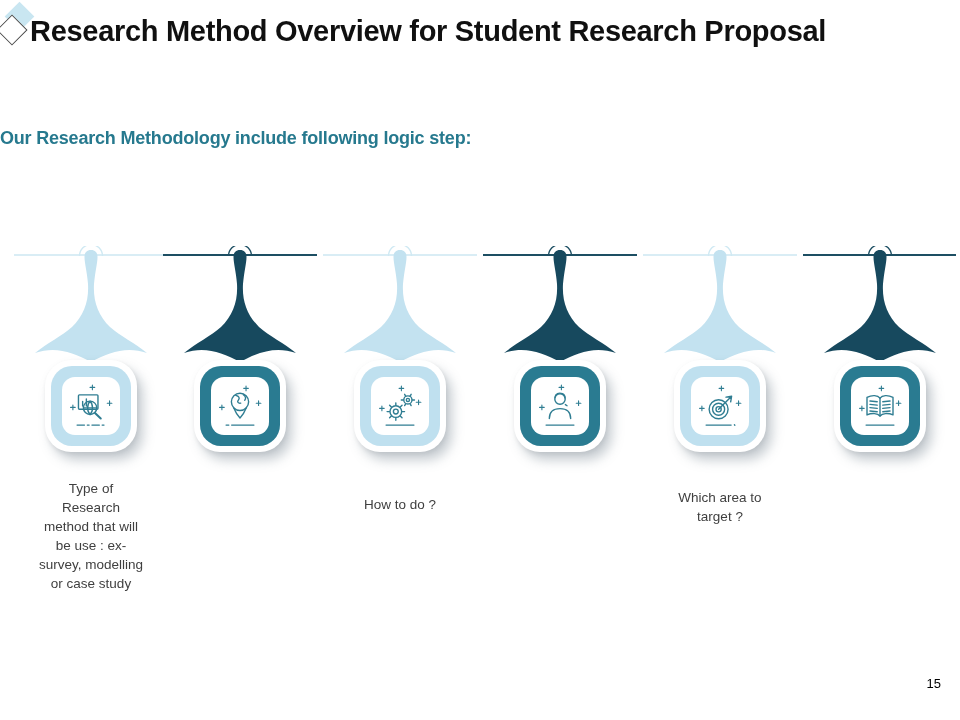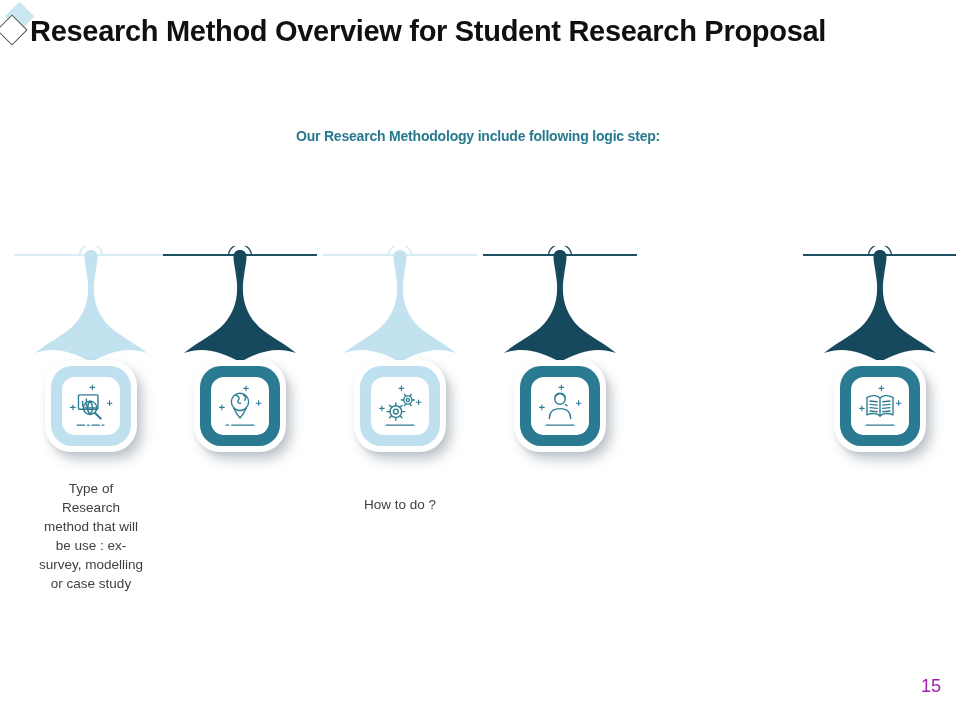--- a/index.html
+++ b/index.html
@@ -26,22 +26,22 @@
   .diamond-outline{
     position:absolute;left:1px;top:19px;width:20px;height:20px;
     background:#fff;border:1px solid #4a4a4a;transform:rotate(45deg);z-index:2;
   }
   .title{
     position:absolute;left:30px;top:15px;z-index:3;
     font-size:29px;font-weight:800;color:var(--title-c);
     letter-spacing:-0.3px;white-space:nowrap;
   }
   .subtitle{
-    position:absolute;left:0;right:0;top:128px;text-align:center;
-    font-size:14px;font-weight:700;color:var(--subtitle-c);letter-spacing:-0.2px;
+    position:absolute;left:0;right:0;top:128px;
+    font-size:18px;font-weight:700;color:var(--subtitle-c);letter-spacing:-0.2px;
   }
   
   .steps{position:absolute;inset:0;}
   .cell{position:absolute;top:0;width:160px;height:720px;}
   .c1{left:11px}.c2{left:160px}.c3{left:320px}.c4{left:480px}.c5{left:640px}.c6{left:800px}
   .seg{position:absolute;top:254px;left:3px;right:3px;height:2px;}
   .light .seg{background:var(--light-line);}
   .dark  .seg{background:#1d4f63;}
   .funnel{position:absolute;left:0;top:246px;width:160px;height:130px;z-index:2;}
   .funnel .arc{fill:none;stroke-width:1.4;}
@@ -67,21 +67,21 @@
   .ic .ul{stroke-width:1.4;}
   .ic .ul.dash{stroke-dasharray:8 3 2 3;}
   .ic .thick{stroke-width:2.2;}
   .caption{
     position:absolute;left:5px;width:150px;top:488px;text-align:center;
     font-size:13.5px;line-height:19px;color:var(--caption-c);white-space:pre-line;
   }
   .c1 .caption{top:479px;}
   .c3 .caption,.c4 .caption{top:495px;}
   .page-number{
-    position:absolute;right:15px;top:676px;font-size:18px;color:#a21caf;text-align:right;
+    position:absolute;right:15px;top:676px;font-size:13px;color:#000000;text-align:right;
   }
 </style>
 </head>
 <body>
 
 <div class="slide">
 
   <div class="diamond-blue"></div>
   <div class="diamond-outline"></div>
 
@@ -180,20 +180,43 @@
               <path d="M22.6,19 C22.8,14.8 27,13.2 30.5,14.8 C32.5,15.7 33.5,17.3 33.4,19.3"></path>
               <path d="M16.5,41.5 C16.5,33.8 21.8,30.8 28,30.8 C34.2,30.8 39.5,33.8 39.5,41.5"></path>
               <path d="M33.8,26.5 l1.8,1.2"></path>
               <path class="ul" d="M13,48.5 H43"></path>
             </svg>
           </div>
         </div>
       </div>
     </div>
 
+    <div class="cell c5 light">
+      <div class="seg"></div>
+      <svg class="funnel" viewBox="0 0 160 130">
+        <path class="arc" d="M68.5,10 A11.5,11.5 0 0 1 91.5,10"></path>
+        <path class="drop" d="M80,4 C75.5,4 73.5,7 73.5,11 C73.5,17 76,26 77,38 C78,55 73,69 61,81 C51,90 36,97 24,107 C44,100 62,106 80,116 C98,106 116,100 136,107 C124,97 109,90 99,81 C87,69 82,55 83,38 C84,26 86.5,17 86.5,11 C86.5,7 84.5,4 80,4 Z"></path>
+      </svg>
+      <div class="box">
+        <div class="box-mid">
+          <div class="box-inner">
+            <svg class="ic" viewBox="0 0 56 56">
+              <path class="sp" d="M29.5,6.5 v5 M27,9 h5 M8.5,28 v5 M6,30.5 h5 M48,22.5 v5 M45.5,25 h5"></path>
+              <circle cx="26.5" cy="31.5" r="10.2"></circle>
+              <circle cx="26.5" cy="31.5" r="6.5"></circle>
+              <circle cx="26.5" cy="31.5" r="2.8"></circle>
+              <path d="M26.5,31.5 L40.5,17.5 M40.5,17.5 l-6,1 M40.5,17.5 l-1,6"></path>
+              <path class="ul" d="M13,48.5 H40 M43.5,48.2 l0.5,0.5"></path>
+            </svg>
+          </div>
+        </div>
+      </div>
+      <div class="caption">Which area to
+target ?</div>
+    </div>
 
     <div class="cell c6 dark">
       <div class="seg"></div>
       <svg class="funnel" viewBox="0 0 160 130">
         <path class="arc" d="M68.5,10 A11.5,11.5 0 0 1 91.5,10"></path>
         <path class="drop" d="M80,4 C75.5,4 73.5,7 73.5,11 C73.5,17 76,26 77,38 C78,55 73,69 61,81 C51,90 36,97 24,107 C44,100 62,106 80,116 C98,106 116,100 136,107 C124,97 109,90 99,81 C87,69 82,55 83,38 C84,26 86.5,17 86.5,11 C86.5,7 84.5,4 80,4 Z"></path>
       </svg>
       <div class="box">
         <div class="box-mid">
           <div class="box-inner">

